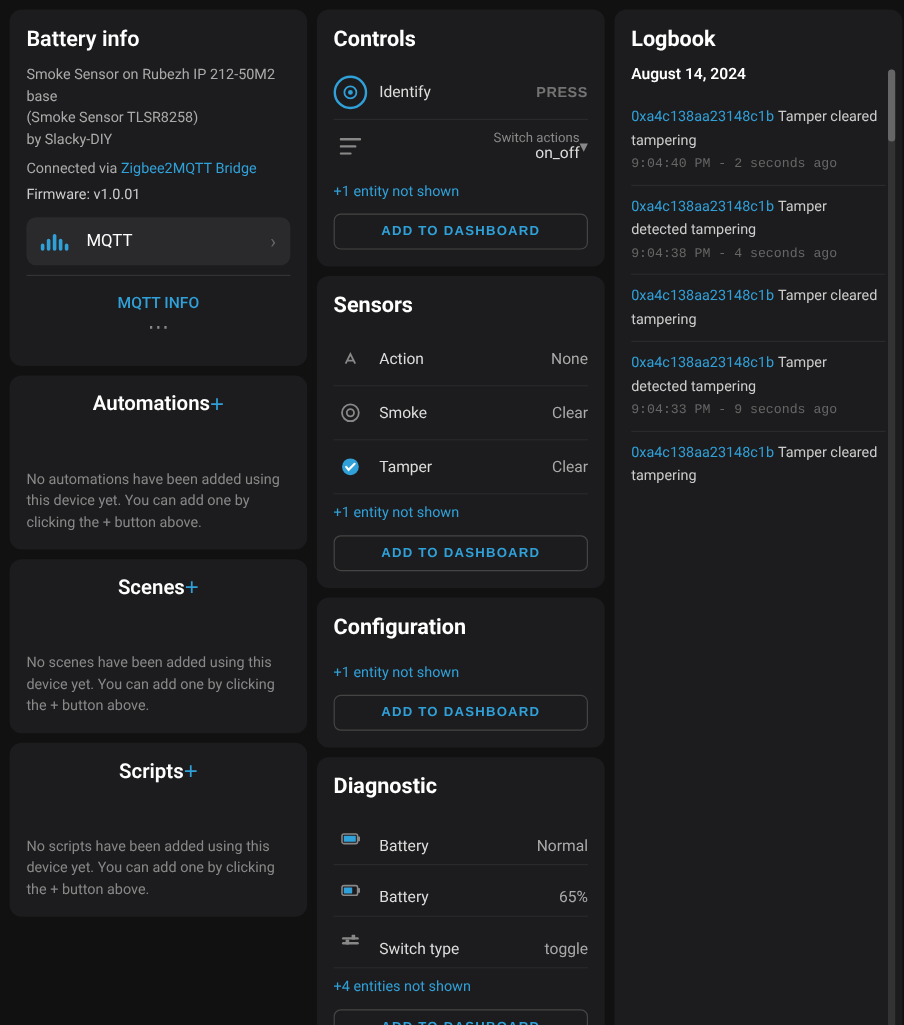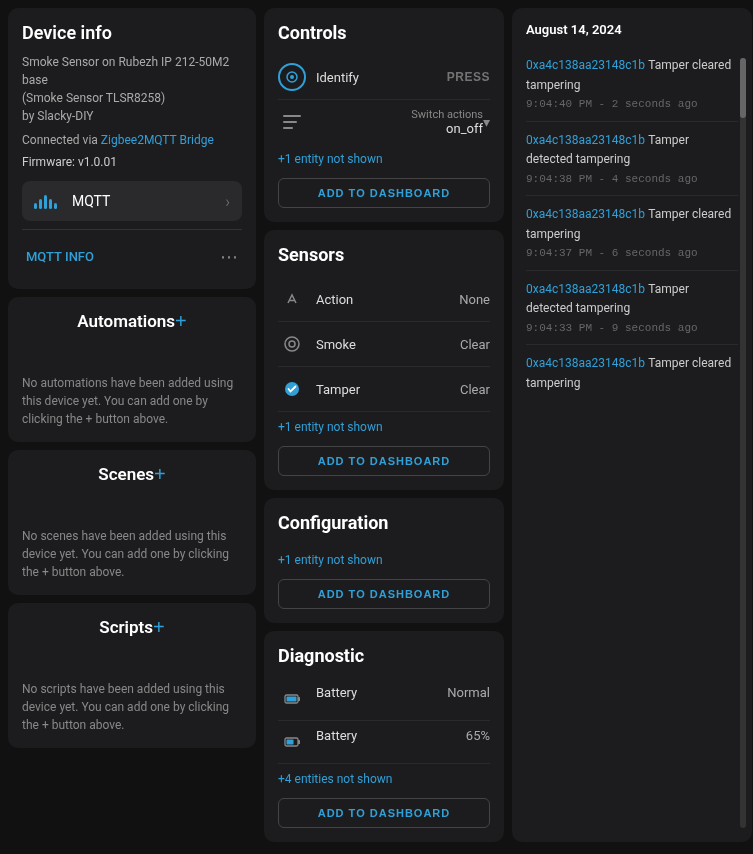--- a/index.html
+++ b/index.html
@@ -85,20 +85,21 @@
     }
     .chevron-right {
       color: #666;
       font-size: 16px;
     }
     .mqtt-info-row {
       display: flex;
       align-items: center;
       padding: 8px 4px;
       cursor: pointer;
+      flex-direction: column;
     }
     .mqtt-info-label {
       color: #30a0d8;
       font-size: 13px;
       font-weight: 500;
       flex: 1;
     }
     .dots-icon {
       color: #888;
       font-size: 18px;
@@ -316,21 +317,21 @@
       width: 6px;
       height: 60px;
       background: #666;
       border-radius: 3px;
     }
     
     .config-card { margin-top: 0; }
     
     .diag-row {
       display: flex;
-      align-items: flex-start;
+      align-items: flex-end;
       padding: 7px 0;
       border-bottom: 1px solid #2a2a2c;
     }
     .diag-icon {
       width: 28px;
       height: 28px;
       display: flex;
       align-items: center;
       justify-content: center;
       margin-right: 10px;
@@ -352,21 +353,21 @@
     }
   </style>
 </head>
 <body>
 
 <div class="layout">
 
   <div class="left-col">
 
     <div class="card device-info-card">
-      <div class="card-title">Device info</div>
+      <div class="card-title">Battery info</div>
       <div class="device-name">
         <span>Smoke Sensor on Rubezh IP 212-50M2 base</span><br>
         <span>(Smoke Sensor TLSR8258)</span><br>
         <span>by Slacky-DIY</span>
       </div>
       <div class="device-name">
         <span>Connected via</span>
         <a href="#">Zigbee2MQTT Bridge</a>
       </div>
       <div class="firmware">Firmware: v1.0.01</div>
@@ -509,26 +510,39 @@
         <div class="diag-icon">
           <svg width="16" height="16" viewBox="0 0 16 16" fill="none">
             <rect x="1" y="4" width="13" height="8" rx="1.5" stroke="#888" stroke-width="1.3"></rect>
             <rect x="14" y="6" width="2" height="4" rx="0.5" fill="#888"></rect>
             <rect x="2.5" y="5.5" width="7" height="5" rx="0.5" fill="#30a0d8"></rect>
           </svg>
         </div>
         <span class="diag-label">Battery</span>
         <span class="diag-value">65%</span>
       </div>
+      <div class="diag-row">
+        <div class="diag-icon">
+          <svg width="16" height="16" viewBox="0 0 16 16" fill="none">
+            <rect x="1" y="4" width="14" height="2" rx="1" fill="#888"></rect>
+            <rect x="1" y="8" width="14" height="2" rx="1" fill="#888"></rect>
+            <rect x="4" y="6" width="3" height="4" rx="0.5" fill="#888"></rect>
+            <rect x="9" y="2" width="3" height="4" rx="0.5" fill="#888"></rect>
+          </svg>
+        </div>
+        <span class="diag-label">Switch type</span>
+        <span class="diag-value">toggle</span>
+      </div>
       <div class="entity-not-shown">+4 entities not shown</div>
       <button class="add-to-dashboard-btn">ADD TO DASHBOARD</button>
     </div>
   </div>
 
   <div class="logbook-col">
+    <div class="section-title">Logbook</div>
     <div class="log-date">August 14, 2024</div>
     <div class="scrollbar-track">
       <div class="scrollbar-thumb"></div>
     </div>
 
     <div class="log-entry">
       <div>
         <span class="log-entity">0xa4c138aa23148c1b</span>
         <span class="log-action"> <span>Tamper</span> </span>
         <span class="log-action">cleared tampering</span>
@@ -544,21 +558,20 @@
       </div>
       <div class="log-time">9:04:38 PM - 4 seconds ago</div>
     </div>
 
     <div class="log-entry">
       <div>
         <span class="log-entity">0xa4c138aa23148c1b</span>
         <span class="log-action"> <span>Tamper</span> </span>
         <span class="log-action">cleared tampering</span>
       </div>
-      <div class="log-time">9:04:37 PM - 6 seconds ago</div>
     </div>
 
     <div class="log-entry">
       <div>
         <span class="log-entity">0xa4c138aa23148c1b</span>
         <span class="log-action"> <span>Tamper</span> </span>
         <span class="log-action">detected tampering</span>
       </div>
       <div class="log-time">9:04:33 PM - 9 seconds ago</div>
     </div>

